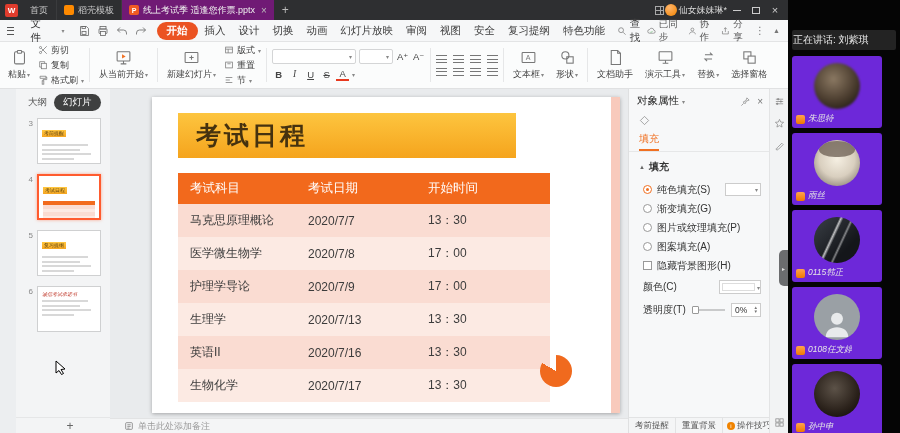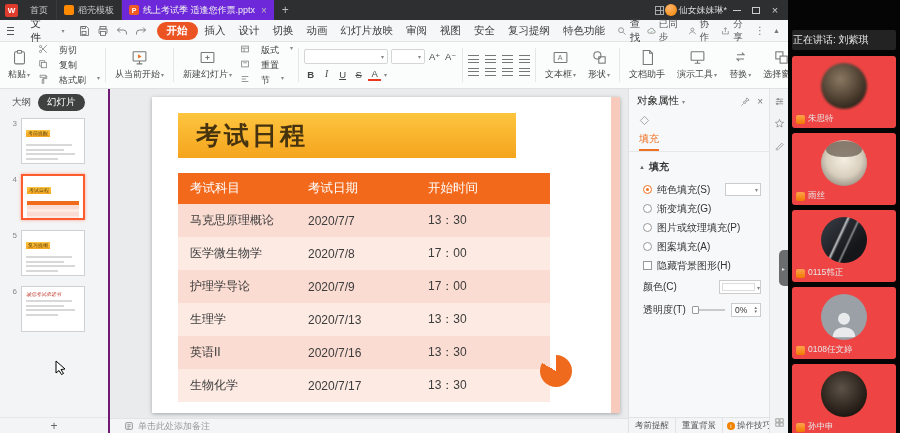--- a/index.html
+++ b/index.html
@@ -5,21 +5,21 @@
   * { margin:0; padding:0; box-sizing:border-box; }
   html,body { width:900px; height:433px; font-family:"Liberation Sans","DejaVu Sans",sans-serif; }
   .app { position:relative; width:900px; height:433px; background:#000; overflow:hidden; }
   .wps { position:absolute; left:0; top:0; width:788px; height:433px; background:#eceef0; }
 
   
   .titlebar { position:absolute; left:0; top:0; width:788px; height:20px; background:#2e2f31; display:flex; align-items:center; color:#c8c8c8; font-size:9px; }
   .wps-logo { width:13px; height:13px; margin:0 4px 0 5px; background:#e03c2d; border-radius:2px; color:#fff; font-weight:bold; font-size:8px; display:flex; align-items:center; justify-content:center; flex:none; }
   .home-tab { display:flex; align-items:center; gap:3px; padding:0 8px; height:100%; }
   .doc-tab { display:flex; align-items:center; gap:4px; padding:0 7px; height:100%; border-left:1px solid #3a3b3d; max-width:200px; }
-  .doc-tab.active { background:#6d28d9; color:#efefef;justify-content:center; }
+  .doc-tab.active { background:#701a75; color:#efefef;justify-content:center; }
   .tab-ico { width:10px; height:10px; border-radius:2px; flex:none; }
   .tab-ico.docer { background:#ff8a00; }
   .tab-ico.ppt { background:#f05a23; color:#fff; font-size:7px; font-weight:bold; display:flex; align-items:center; justify-content:center; }
   .tab-label { white-space:nowrap; overflow:hidden; text-overflow:ellipsis; max-width:132px; }
   .tab-close { margin-left:2px; color:#bbb; font-size:10px; }
   .newtab { padding:0 8px; font-size:12px; color:#bbb; }
   .tb-right { margin-left:auto; display:flex; align-items:center; gap:1px; padding-right:4px; }
   .grid-ico { width:9px; height:9px; border:1px solid #a8a8a8; position:relative; }
   .grid-ico::before { content:""; position:absolute; left:3.5px; top:0; width:1px; height:100%; background:#a8a8a8; }
   .grid-ico::after { content:""; position:absolute; top:3.5px; left:0; height:1px; width:100%; background:#a8a8a8; }
@@ -47,38 +47,38 @@
   .caret-up { font-size:7px; color:#777; }
 
   
   .ribbon { position:absolute; left:0; top:42px; width:788px; height:47px; background:#fbfcfc; border-bottom:1px solid #e0e1e2; display:flex; align-items:stretch; padding:3px 4px; gap:4px; font-size:9px; color:#444; }
   .rsep { width:1px; background:#e6e7e8; margin:3px 1px; flex:none; }
   .ic { width:17px; height:17px; stroke:#777; fill:none; stroke-width:1.5; }
   .ics { width:10px; height:10px; stroke:#777; fill:none; stroke-width:1.8; flex:none; }
   .rb-big { display:flex; flex-direction:column; align-items:center; justify-content:center; gap:2px; padding:0 4px; white-space:nowrap; }
   .rb-lab { display:flex; align-items:center; gap:1px; }
   .rb-col { display:flex; flex-direction:column; justify-content:center; gap:2px; }
-  .rb-sm { display:flex; align-items:flex-start; gap:11px; white-space:nowrap; }
+  .rb-sm { display:flex; align-items:center; gap:3px; white-space:nowrap; }
   .rb-font { display:flex; flex-direction:column; justify-content:center; gap:3px; }
   .rb-font-row { display:flex; align-items:center; gap:3px; }
   .combo { height:15px; background:#fff; border:1px solid #d4d5d6; border-radius:2px; display:flex; align-items:center; justify-content:space-between; padding:0 3px; }
   .combo.family { width:84px; }
   .combo.size { width:34px; }
   .fx-btn { min-width:13px; height:14px; display:flex; align-items:center; justify-content:center; font-size:9.5px; color:#444; }
   .fx-btn.b { font-weight:bold; }
   .fx-btn.i { font-style:italic; font-family:"Liberation Serif",serif; }
   .fx-btn.u { text-decoration:underline; }
   .fx-btn.s { text-decoration:line-through; }
   .fx-A { border-bottom:2px solid #e8391f; line-height:9px; font-size:9.5px; padding:0 1px; }
   .rb-align { display:flex; flex-direction:column; justify-content:center; gap:5px; }
   .al-row { display:flex; gap:6px; }
   .lines { width:11px; height:8px; background:repeating-linear-gradient(to bottom,#777 0 1px,transparent 1px 3.5px); }
 
   
-  .slidepanel { position:absolute; left:0; top:89px; width:110px; height:344px; background:#f3f4f5; border-right:2px solid #701a75; }
+  .slidepanel { position:absolute; left:16px; top:89px; width:110px; height:344px; background:#f3f4f5; border-right:2px solid #701a75; }
   .sp-tabs { display:flex; align-items:center; gap:7px; padding:5px 0 4px 12px; font-size:9.5px; color:#555; }
   .sp-tab.active { background:#3f4040; color:#fff; padding:2px 9px; border-radius:9px; }
   .thumbs { position:absolute; top:26px; left:0; right:0; bottom:16px; overflow:hidden; padding:3px 6px 0 8px; display:flex; flex-direction:column; gap:10px; }
   .thumb-row { display:flex; gap:4px; }
   .thumb-num { font-size:8px; color:#888; width:9px; text-align:right; padding-top:1px; }
   .thumb { width:64px; height:46px; background:#fff; border:1px solid #cfd0d1; position:relative; padding:4px; overflow:hidden; }
   .thumb.selected { border:2px solid #ff5b2e; box-shadow:0 0 3px rgba(255,91,46,.5); }
   .mini-chip { display:inline-block; background:linear-gradient(#ffc63f,#f5a623); color:#5a4010; font-size:5px; line-height:7px; padding:0 2px; white-space:nowrap; max-width:100%; overflow:hidden; }
   .mini-title-red { color:#c0392b; font-size:5px; font-style:italic; white-space:nowrap; overflow:hidden; display:block; }
   .mini-lines { margin-top:3px; display:flex; flex-direction:column; gap:2.5px; }
@@ -132,21 +132,21 @@
   .pp-tips { margin-left:4px; display:flex; align-items:center; gap:2px; white-space:nowrap; }
   .info { width:8px; height:8px; border-radius:50%; background:#f08300; color:#fff; font-size:6px; display:flex; align-items:center; justify-content:center; font-style:normal; flex:none; }
   .pp-rail { position:absolute; right:0; top:0; width:19px; height:100%; background:#f2f3f4; border-left:1px solid #e3e4e5; display:flex; flex-direction:column; align-items:center; padding:7px 0 5px; gap:11px; }
   .ri { width:11px; height:11px; stroke:#888; fill:none; stroke-width:1.6; }
   .rail-bottom { margin-top:auto; }
   .collapse-handle { position:absolute; left:779px; top:250px; width:9px; height:36px; background:#6b6c6e; border-radius:5px 0 0 5px; color:#ddd; font-size:6px; display:flex; align-items:center; justify-content:center; z-index:5; }
 
   
   .meeting { position:absolute; left:788px; top:0; width:112px; height:433px; background:#050505; padding:0 4px; }
   .speaking { margin:30px 0 6px 0; background:#232323; color:#e8e8e8; font-size:10px; padding:3px 1px; border-radius:2px; white-space:nowrap; overflow:hidden; }
-  .tile { position:relative; width:104px; height:72px; background:#ef4444; border-radius:3px; margin-bottom:5px; overflow:hidden; }
+  .tile { position:relative; width:90px; height:72px; background:#6d28d9; border-radius:3px; margin-bottom:5px; overflow:hidden;font-style:italic; }
   .avatar { position:absolute; left:50%; top:7px; transform:translateX(-50%); width:46px; height:46px; border-radius:50%; overflow:hidden; }
   .av0 { background:radial-gradient(circle at 42% 35%,#8a7862,#4a3c2e 55%,#241d15 85%); filter:blur(1px); }
   .av1 { background:radial-gradient(circle at 50% 42%,#f5efe2,#d9cfbf 50%,#8f867a 85%); }
   .av1::after { content:""; position:absolute; top:1px; left:5px; right:5px; height:16px; border-radius:50% 50% 45% 45%; background:#6b5d52; opacity:.75; }
   .av2 { background:linear-gradient(115deg,transparent 38%,rgba(255,255,255,.7) 41%,transparent 45%),linear-gradient(115deg,transparent 55%,rgba(255,255,255,.45) 58%,transparent 61%),linear-gradient(135deg,#3a3f46,#14161a 70%); }
   .av3 { background:#9aa0a5; display:flex; align-items:flex-end; justify-content:center; }
   .av4 { background:radial-gradient(circle at 45% 38%,#5c5248,#2a211a 60%,#120d09 90%); }
   .pt-name { position:absolute; left:4px; bottom:3px; display:flex; align-items:center; gap:3px; font-size:8.5px; color:#e6e6e6; max-width:96px; overflow:hidden; white-space:nowrap; }
   .pt-ico { width:9px; height:9px; border-radius:2px; background:linear-gradient(#ffa24d,#f07a00); flex:none; }
 

